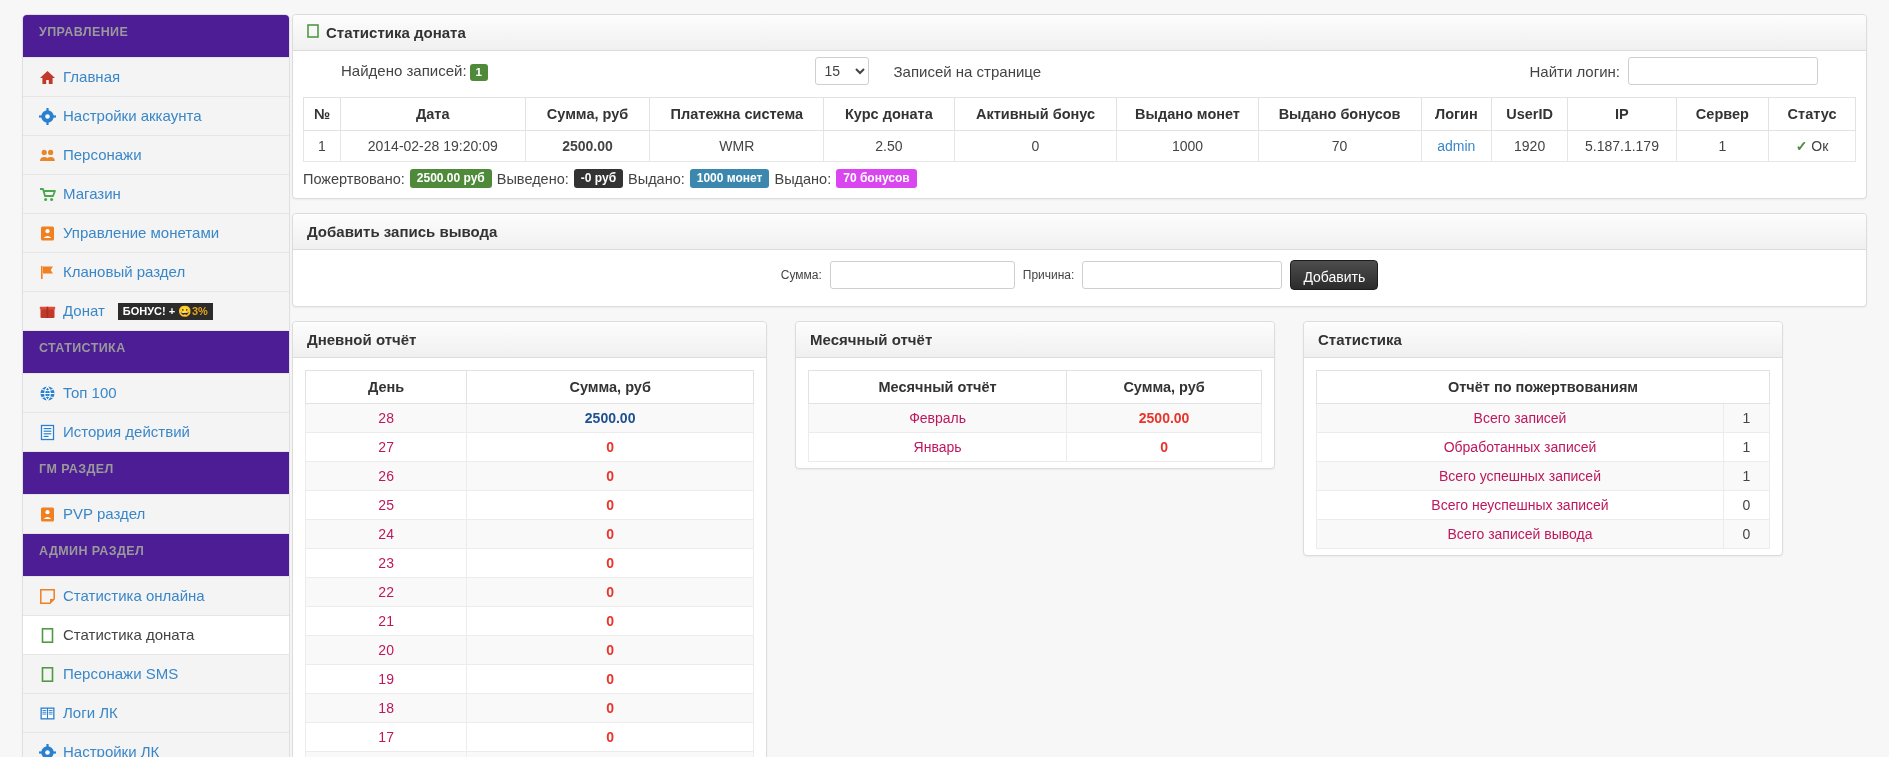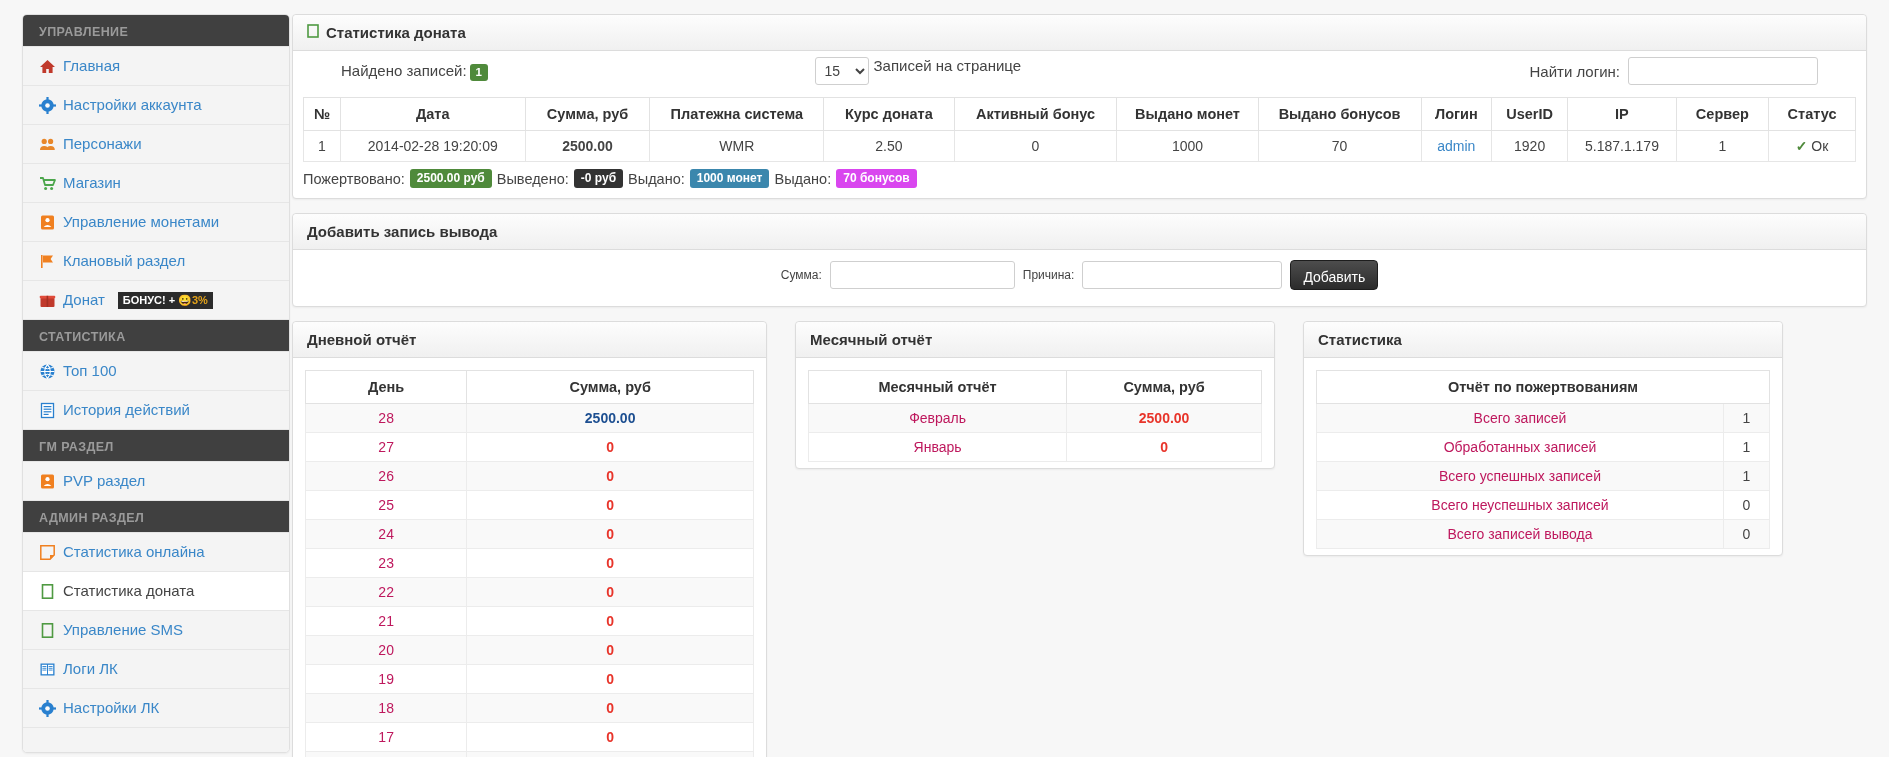--- a/index.html
+++ b/index.html
@@ -18,26 +18,26 @@
   .sidebar-col { width: 292px; flex: 0 0 292px; padding: 14px 0 0 22px; }
   .sidebar {
     width: 268px;
     background: #fbfbfb;
     border: 1px solid #e0e0e0;
     border-radius: 5px;
     box-shadow: 0 1px 2px rgba(0,0,0,0.05);
     overflow: hidden;
   }
   .nav-header {
-    padding: 10px 16px 7px 16px;
+    padding: 10px 16px 18px 16px;
     font-size: 12.5px;
     font-weight: bold;
     color: #9a9a9a;
     letter-spacing: .4px;
-    background: #404040;
+    background: #4c1d95;
     border-bottom: 1px solid #e6e6e6;
     text-transform: uppercase;
   }
   .nav-item {
     display: flex;
     align-items: center;
     gap: 7px;
     padding: 10px 14px 10px 16px;
     background: #f4f4f4;
     border-bottom: 1px solid #e6e6e6;
@@ -85,21 +85,21 @@
     font-size: 15px;
     color: #333;
     background: linear-gradient(to bottom,#fdfdfd 0%,#f0f0f0 100%);
     border-bottom: 1px solid #dcdcdc;
     border-radius: 4px 4px 0 0;
   }
   .panel-body { padding: 12px 12px 6px 12px; }
 
   .toolbar { display: flex; align-items: center; padding: 6px 10px 12px 10px; }
   .tb-left   { flex: 0 0 33%; padding-left: 38px; font-size: 15px; color: #444; }
-  .tb-center { flex: 0 0 34%; display: flex; align-items: flex-start; gap: 4px; }
+  .tb-center { flex: 0 0 34%; display: flex; align-items: center; gap: 24px; }
   .tb-right  { flex: 1 1 auto; display: flex; align-items: center; justify-content: flex-end; gap: 8px; padding-right: 38px;}
   .cnt-badge {
     display: inline-block; background: #4f8a3b; color: #fff;
     font-size: 11.5px; font-weight: bold; border-radius: 3px;
     padding: 2px 6px; line-height: 13px; margin-left: 3px;
   }
   select.pp {
     font-family: "Liberation Sans", sans-serif;
     font-size: 14px; padding: 3px 4px; height: 28px;
     border: 1px solid #cfcfcf; border-radius: 3px; background: #fff; color:#444;
@@ -303,21 +303,21 @@
             </svg>
           </span>
           <span class="lbl">Статистика доната</span>
         </div>
         <div class="nav-item">
           <span class="ico">
             <svg width="17" height="17" viewBox="0 0 17 17">
               <rect x="3.5" y="1.8" width="10" height="13.4" fill="none" stroke="#4f9a42" stroke-width="1.6"></rect>
             </svg>
           </span>
-          <span class="lbl">Управление SMS</span>
+          <span class="lbl">Персонажи SMS</span>
         </div>
         <div class="nav-item">
           <span class="ico">
             <svg width="17" height="17" viewBox="0 0 17 17">
               <rect x="1.5" y="2.5" width="14" height="12" fill="#2980cf"></rect>
               <rect x="2.8" y="3.8" width="5.2" height="9.4" fill="#fff"></rect>
               <rect x="9" y="3.8" width="5.2" height="9.4" fill="#fff"></rect>
               <g fill="#2980cf">
                 <rect x="3.4" y="5" width="4" height="0.9"></rect>
                 <rect x="3.4" y="6.8" width="4" height="0.9"></rect>

